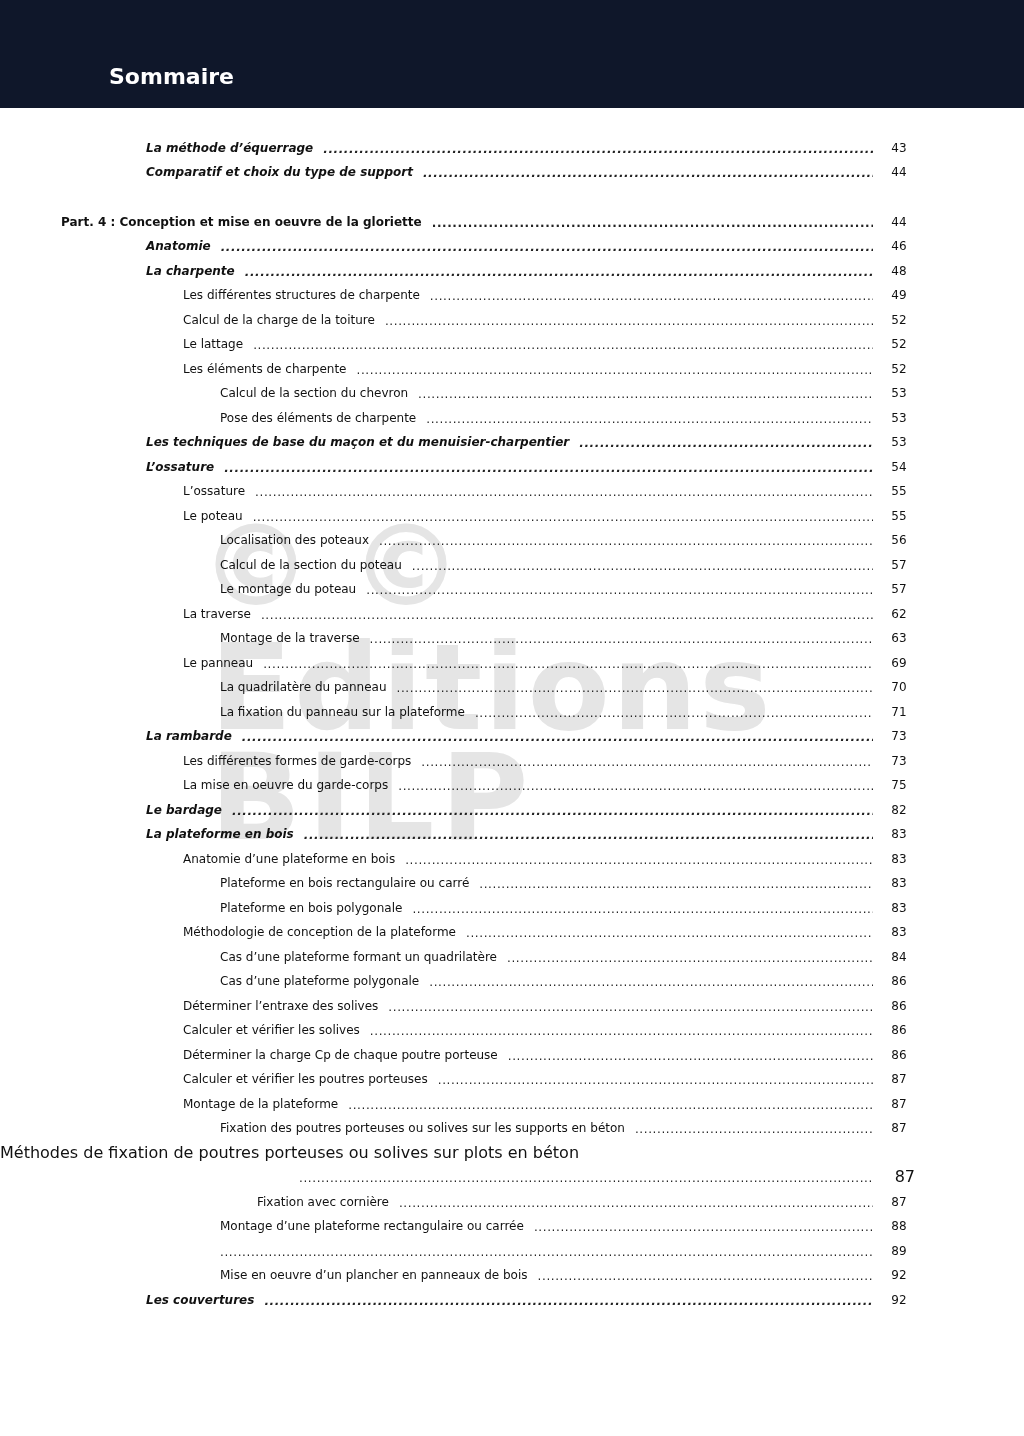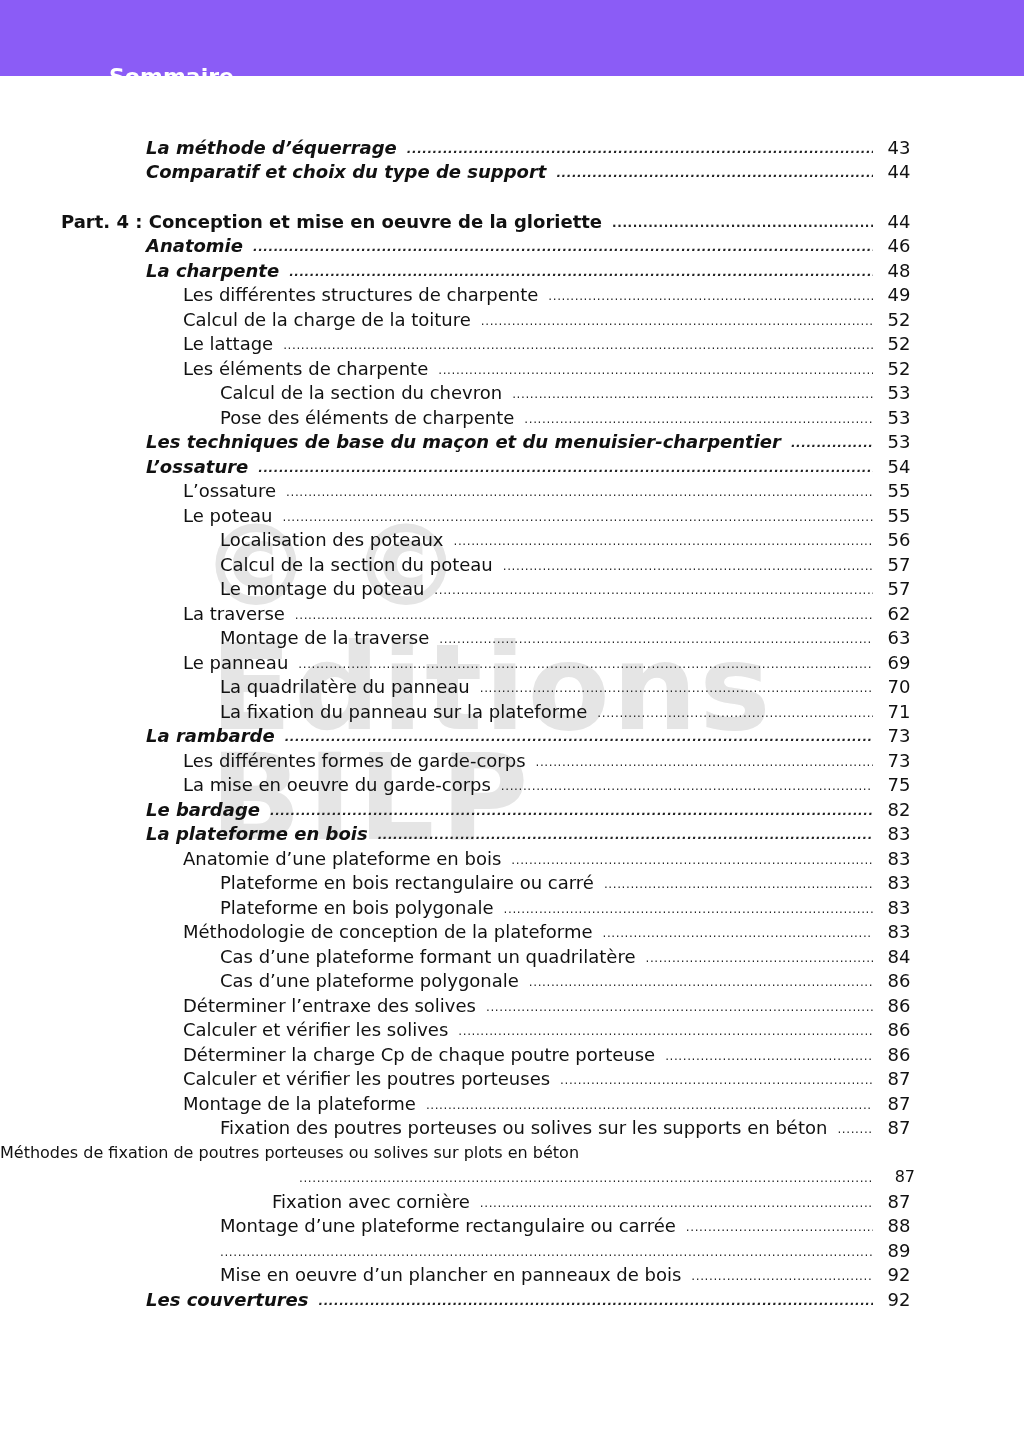--- a/index.html
+++ b/index.html
@@ -1,22 +1,22 @@
 <!DOCTYPE html>
 <html><head>
 <meta charset="utf-8">
 <style>
   html, body { margin: 0; padding: 0; }
   body {
     width: 1024px; height: 1436px; background: #ffffff; position: relative; overflow: hidden;
     font-family: "DejaVu Sans", sans-serif; color: #111111;
   }
   .header {
-    position: absolute; left: 0; top: 0; width: 1024px; height: 76px;
-    background: #8b5cf6;
+    position: absolute; left: 0; top: 0; width: 1024px; height: 108px;
+    background: #0f172a;
   }
   .header-title {
     position: absolute; left: 109px; top: 64px;
     font-family: "DejaVu Sans", sans-serif; font-weight: bold; font-size: 22px; color: #ffffff;
   }
   .watermark {
     position: absolute; left: 200px; top: 510px; width: 640px; height: 360px;
     pointer-events: none; z-index: 0;
   }
   .wm-copy {
@@ -29,36 +29,36 @@
   }
   .wm-bilp {
     position: absolute; left: 10px; top: 228px; font-family: "DejaVu Sans", sans-serif;
     font-weight: bold; font-size: 120px; color: #e5e5e5; letter-spacing: 6px; line-height: 1;
   }
   .toc {
     position: absolute; left: 0; top: 133px; width: 1024px; z-index: 1;
   }
   .entry {
     position: relative; height: 24.5px; display: flex; align-items: flex-end;
-    font-size: 18px; line-height: 20px;
+    font-size: 12px; line-height: 20px;
   }
   .entry .title { white-space: nowrap; padding-right: 10px; }
   .entry .dots {
     flex: 1; height: 20px; overflow: hidden; white-space: nowrap;
     font-size: 12px; letter-spacing: 0.6px; color: #222; line-height: 22px;
   }
   .entry .dots::before {
     content: "..............................................................................................................................................................................................................................................................................................";
   }
   .entry .page { width: 32px; text-align: center; padding-left: 10px; margin-right: 109px; }
   .lvl0 { padding-left: 61px; font-weight: bold; }
   .lvl1 { padding-left: 146px; font-weight: bold; font-style: italic; }
   .lvl2 { padding-left: 183px; }
   .lvl3 { padding-left: 220px; }
-  .lvl4 { padding-left: 257px; margin-left: 15px; }
+  .lvl4 { padding-left: 257px; }
   .entry.lvl0 .page, .entry.lvl1 .page { font-weight: normal; font-style: normal; }
   .spacer { height: 25px; }
   .wrap-line { height: 24.5px; display: flex; align-items: flex-end; font-size: 16px; line-height: 20px; }
   .wrap-cont { height: 24.5px; display: flex; align-items: flex-end; padding-left: 299px; font-size: 16px; line-height: 20px; }
   .wrap-cont .dots {
     flex: 1; height: 20px; overflow: hidden; white-space: nowrap;
     font-size: 12px; letter-spacing: 0.6px; color: #222; line-height: 22px;
   }
   .wrap-cont .dots::before {
     content: "..............................................................................................................................................................................................................................................................................................";

